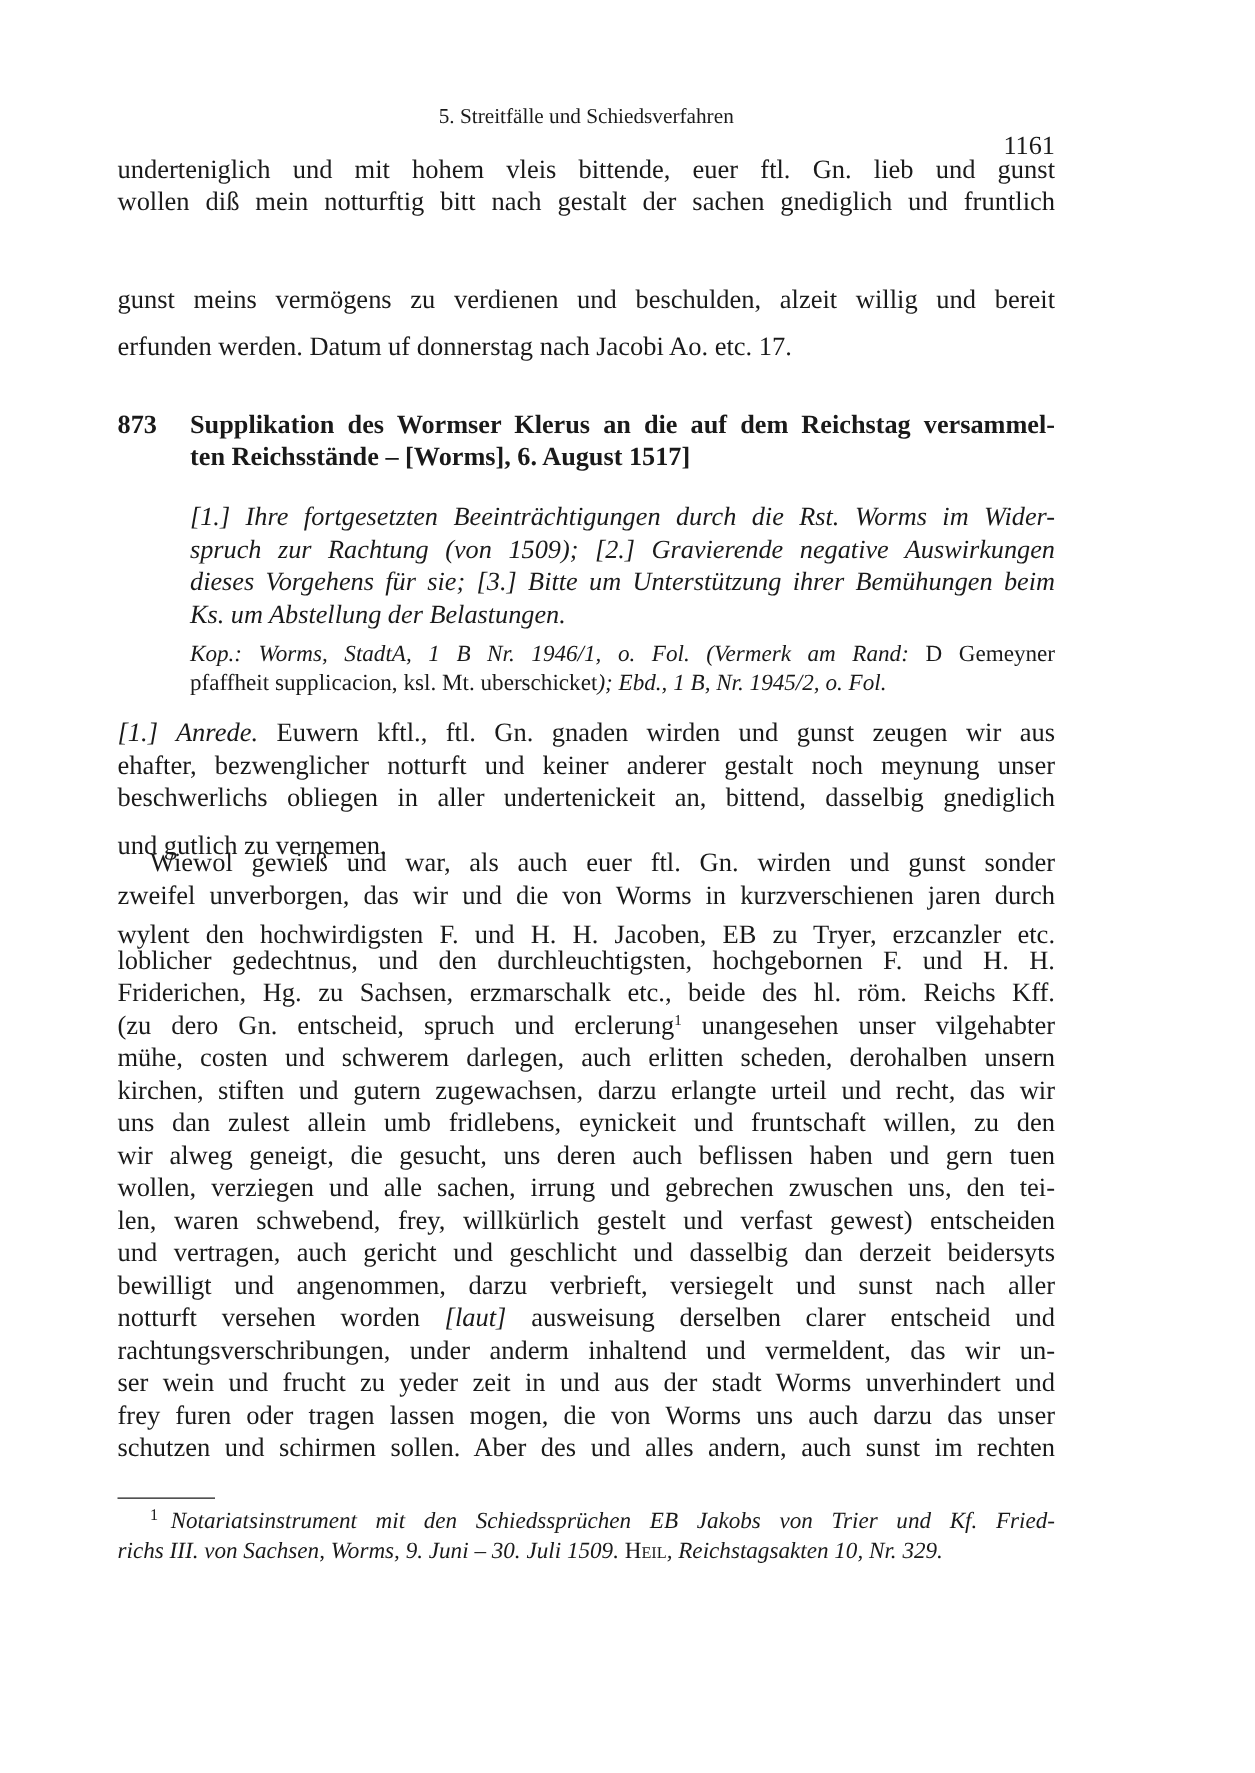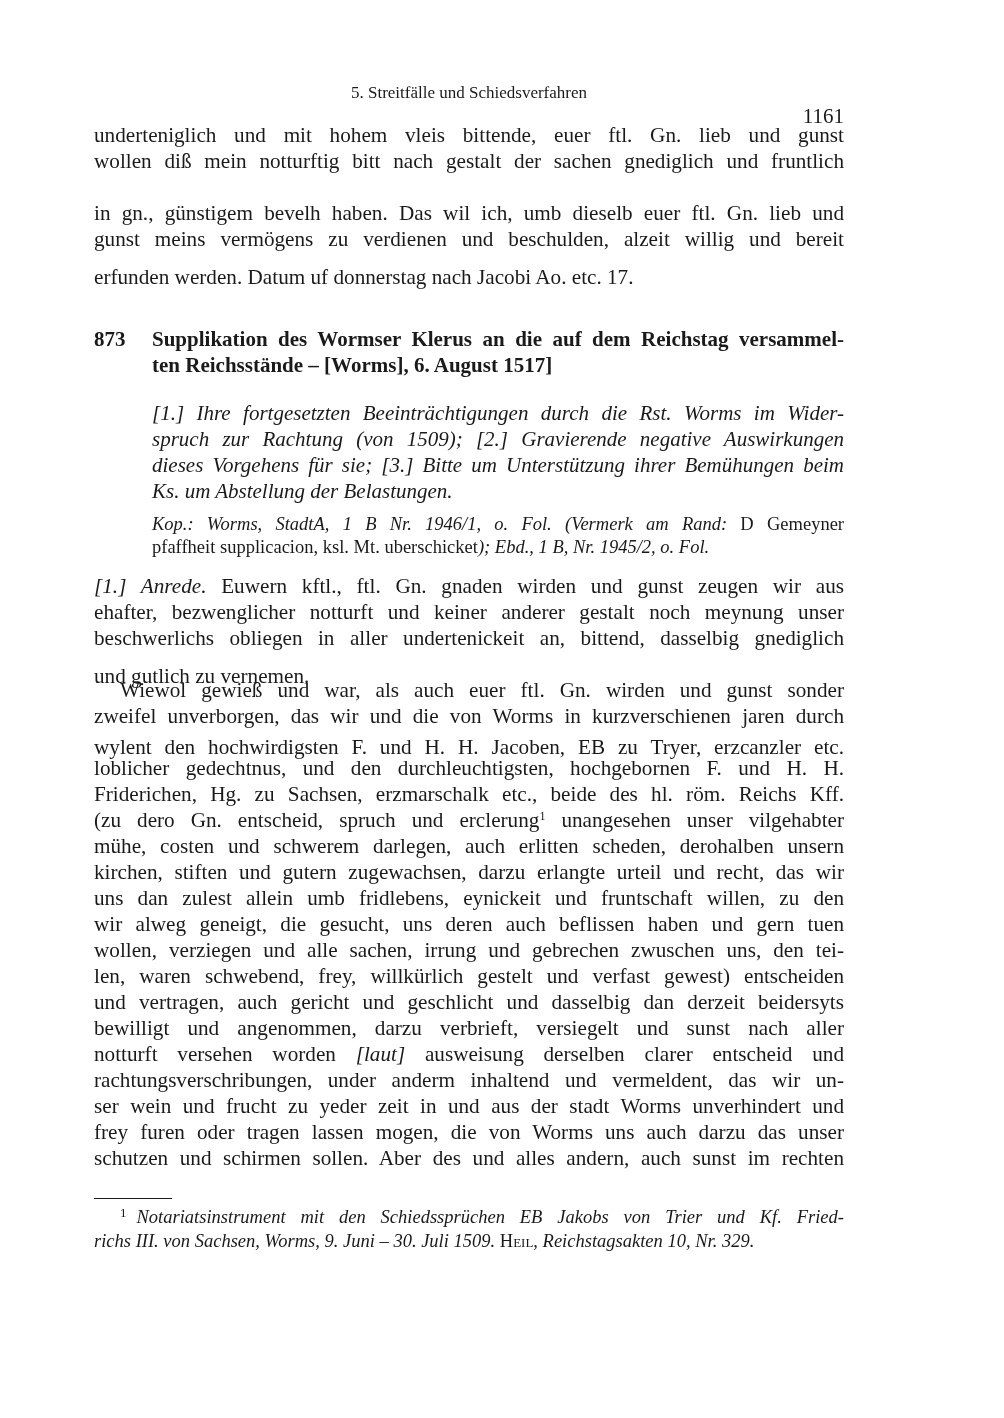--- a/index.html
+++ b/index.html
@@ -38,21 +38,20 @@
 
 <div class="page">
 
   <div class="running-head">
     <span class="running-title">5. Streitfälle und Schiedsverfahren</span>
     <span class="page-num">1161</span>
   </div>
 
   <div class="line" style="top:122px">underteniglich und mit hohem vleis bittende, euer ftl. Gn. lieb und gunst</div>
   <div class="line" style="top:148px">wollen diß mein notturftig bitt nach gestalt der sachen gnediglich und fruntlich</div>
-  <div class="line" style="top:200px">in gn., günstigem bevelh haben. Das wil ich, umb dieselb euer ftl. Gn. lieb und</div>
   <div class="line" style="top:226px">gunst meins vermögens zu verdienen und beschulden, alzeit willig und bereit</div>
   <div class="line last" style="top:252px">erfunden werden. Datum uf donnerstag nach Jacobi Ao. etc. 17.</div>
 
   <div class="heading-num" style="top:326px">873</div>
   <div class="heading-line" style="top:326px">Supplikation des Wormser Klerus an die auf dem Reichstag versammel-</div>
   <div class="heading-line last" style="top:352px">ten Reichsstände – [Worms], 6. August 1517]</div>
 
   <div class="summary-line" style="top:400px">[1.] Ihre fortgesetzten Beeinträchtigungen durch die Rst. Worms im Wider-</div>
   <div class="summary-line" style="top:426px">spruch zur Rachtung (von 1509); [2.] Gravierende negative Auswirkungen</div>
   <div class="summary-line" style="top:452px">dieses Vorgehens für sie; [3.] Bitte um Unterstützung ihrer Bemühungen beim</div>

